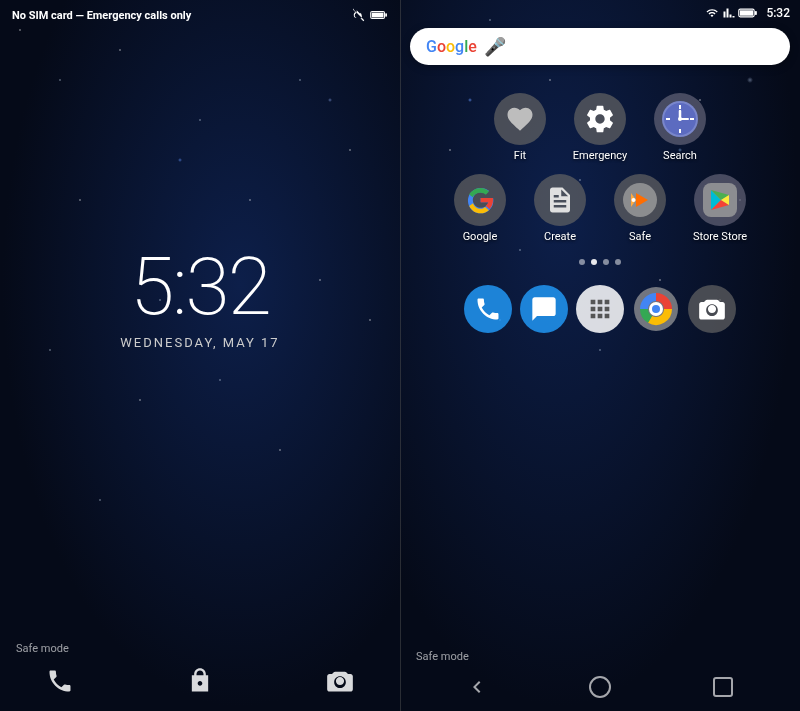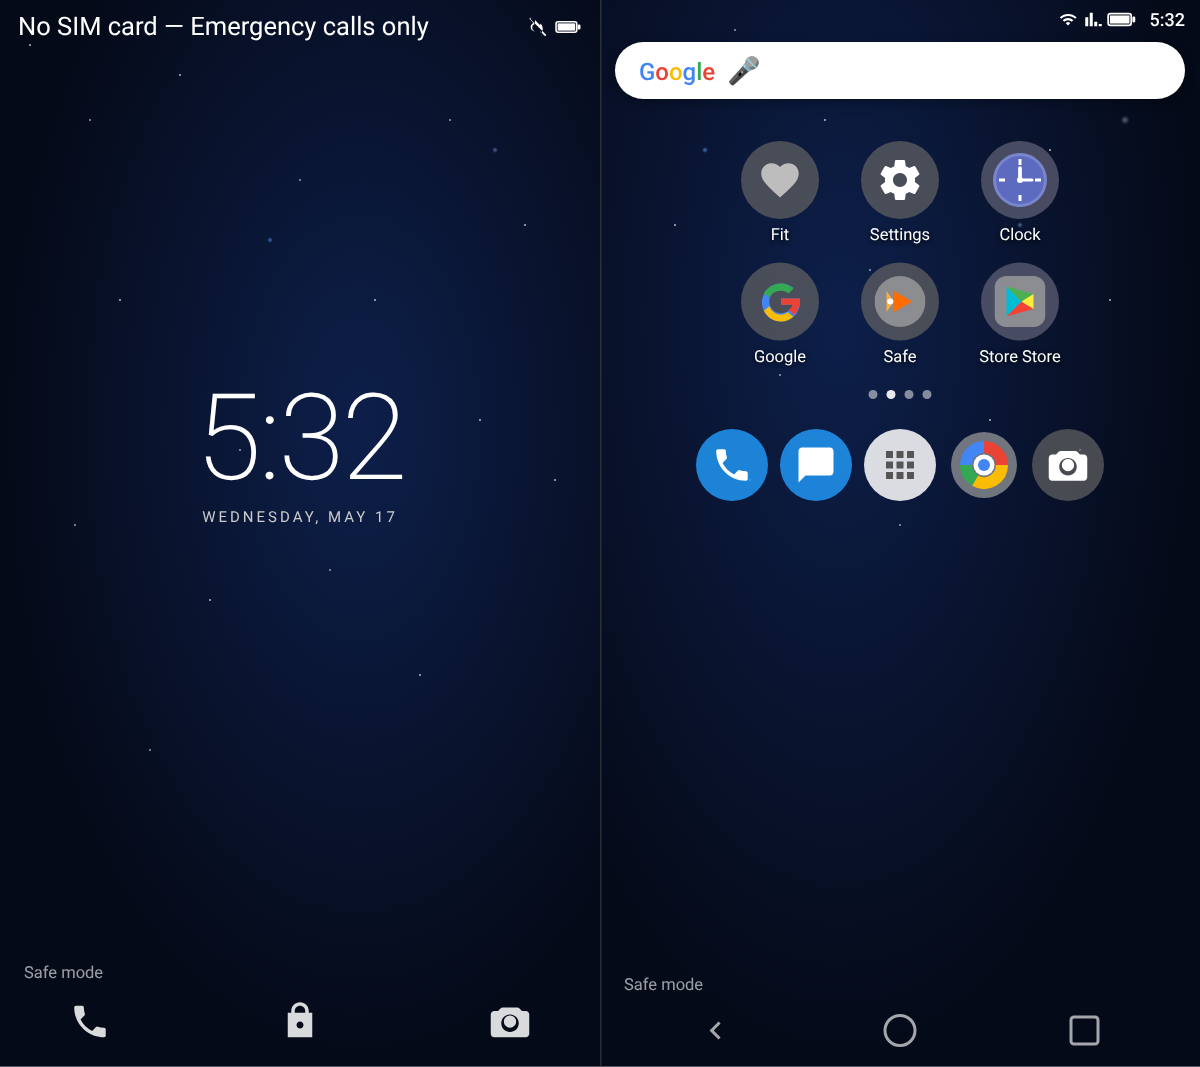--- a/index.html
+++ b/index.html
@@ -58,22 +58,22 @@
       position: relative;
       z-index: 10;
       display: flex;
       justify-content: space-between;
       align-items: center;
       padding: 8px 12px 4px;
     }
 
     .lock-status-text {
       color: #fff;
-      font-size: 17px;
-      font-weight: 400;
+      font-size: 11px;
+      font-weight: 700;
     }
 
     .lock-status-icons {
       display: flex;
       gap: 4px;
       align-items: center;
     }
 
     .lock-clock-area {
       position: relative;
@@ -89,21 +89,21 @@
     .lock-time {
       color: #fff;
       font-size: 80px;
       font-weight: 200;
       letter-spacing: -2px;
       line-height: 1;
     }
 
     .lock-date {
       color: #ccc;
-      font-size: 10px;
+      font-size: 13px;
       font-weight: 400;
       letter-spacing: 2px;
       margin-top: 8px;
     }
 
     .lock-bottom {
       position: relative;
       z-index: 10;
       padding: 12px 16px 16px;
     }
@@ -457,59 +457,67 @@
         </div>
         <span class="app-label">Fit</span>
       </div>
 
       <div class="app-item">
         <div class="app-icon-wrap icon-settings">
           <svg width="32" height="32" viewBox="0 0 24 24" fill="white">
             <path d="M19.43 12.98c.04-.32.07-.64.07-.98s-.03-.66-.07-.98l2.11-1.65c.19-.15.24-.42.12-.64l-2-3.46c-.12-.22-.39-.3-.61-.22l-2.49 1c-.52-.4-1.08-.73-1.69-.98l-.38-2.65C14.46 2.18 14.25 2 14 2h-4c-.25 0-.46.18-.49.42l-.38 2.65c-.61.25-1.17.59-1.69.98l-2.49-1c-.23-.09-.49 0-.61.22l-2 3.46c-.13.22-.07.49.12.64l2.11 1.65c-.04.32-.07.65-.07.98s.03.66.07.98l-2.11 1.65c-.19.15-.24.42-.12.64l2 3.46c.12.22.39.3.61.22l2.49-1c.52.4 1.08.73 1.69.98l.38 2.65c.03.24.24.42.49.42h4c.25 0 .46-.18.49-.42l.38-2.65c.61-.25 1.17-.59 1.69-.98l2.49 1c.23.09.49 0 .61-.22l2-3.46c.12-.22.07-.49-.12-.64l-2.11-1.65zM12 15.5c-1.93 0-3.5-1.57-3.5-3.5s1.57-3.5 3.5-3.5 3.5 1.57 3.5 3.5-1.57 3.5-3.5 3.5z"></path>
           </svg>
         </div>
-        <span class="app-label">Settings</span>
+        <span class="app-label">Emergency</span>
       </div>
 
       <div class="app-item">
         <div class="app-icon-wrap icon-clock">
 
           <svg width="40" height="40" viewBox="0 0 40 40">
             <circle cx="20" cy="20" r="18" fill="#7986CB"></circle>
             <circle cx="20" cy="20" r="16" fill="#5C6BC0"></circle>
 
             <line x1="20" y1="6" x2="20" y2="10" stroke="white" stroke-width="2"></line>
             <line x1="20" y1="30" x2="20" y2="34" stroke="white" stroke-width="2"></line>
             <line x1="6" y1="20" x2="10" y2="20" stroke="white" stroke-width="2"></line>
             <line x1="30" y1="20" x2="34" y2="20" stroke="white" stroke-width="2"></line>
 
             <line x1="20" y1="20" x2="20" y2="12" stroke="white" stroke-width="2.5" stroke-linecap="round"></line>
 
             <line x1="20" y1="20" x2="28" y2="20" stroke="white" stroke-width="2" stroke-linecap="round"></line>
             <circle cx="20" cy="20" r="2" fill="white"></circle>
           </svg>
         </div>
-        <span class="app-label">Clock</span>
+        <span class="app-label">Search</span>
       </div>
     </div>
 
     <div class="app-row">
 
       <div class="app-item">
         <div class="app-icon-wrap icon-google">
           <svg width="30" height="30" viewBox="0 0 46 46">
             <path fill="#4285F4" d="M44.5 20H24v6.4h11.8C34.3 32 29.6 35 24 35c-6.6 0-12-5.4-12-12s5.4-12 12-12c3 0 5.7 1.1 7.8 2.9l4.9-4.9C33.4 6.5 28.9 4.5 24 4.5 13.2 4.5 4.5 13.2 4.5 24S13.2 43.5 24 43.5 43.5 34.8 43.5 24c0-1.4-.1-2.7-.4-4h.4z"></path>
             <path fill="#34A853" d="M6.3 14.7l5.7 4.2C13.6 15.1 18.5 12 24 12c3 0 5.7 1.1 7.8 2.9l4.9-4.9C33.4 6.5 28.9 4.5 24 4.5c-7.7 0-14.3 4.4-17.7 10.2z"></path>
             <path fill="#FBBC05" d="M24 43.5c4.8 0 9.2-1.9 12.5-4.9l-5.8-4.9C28.7 35.7 26.4 36.5 24 36.5c-5.5 0-10.1-3.7-11.7-8.7l-5.7 4.4C9.8 39.2 16.3 43.5 24 43.5z"></path>
             <path fill="#EA4335" d="M44.5 20H24v6.4h11.8c-.8 2.2-2.2 4.1-4.1 5.4l5.8 4.9c3.4-3.1 5.5-7.7 5.5-13.7 0-1.4-.1-2.7-.4-4h-.1z"></path>
           </svg>
         </div>
         <span class="app-label">Google</span>
       </div>
 
+      <div class="app-item">
+        <div class="app-icon-wrap icon-create">
+          <svg width="30" height="30" viewBox="0 0 24 24" fill="#e0e0e0">
+            <path d="M14 2H6c-1.1 0-2 .9-2 2v16c0 1.1.9 2 2 2h12c1.1 0 2-.9 2-2V8l-6-6zm-1 7V3.5L18.5 9H13zm-6 9v-2h10v2H7zm0-4v-2h10v2H7zm0-4V8h4v2H7z"></path>
+          </svg>
+        </div>
+        <span class="app-label">Create</span>
+      </div>
 
       <div class="app-item">
         <div class="app-icon-wrap icon-play">
 
           <svg width="34" height="34" viewBox="0 0 34 34">
             <circle cx="17" cy="17" r="17" fill="#9e9e9e" opacity="0.8"></circle>
 
             <polygon points="13,10 25,17 13,24" fill="#FF6D00"></polygon>
             <polygon points="8,10 8,24 13,17" fill="#FFAB40"></polygon>
 

